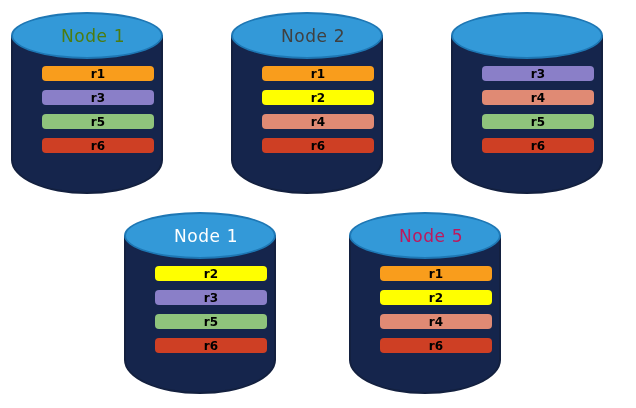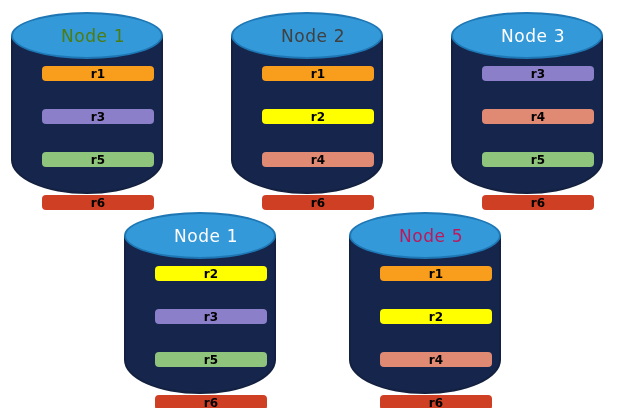--- a/index.html
+++ b/index.html
@@ -75,21 +75,21 @@
   .replica-list {
     position: absolute;
     left: 31px;
     top: 54px;
     width: 112px;
   }
   .replica {
     position: relative;
     width: 112px;
     height: 15px;
-    margin-bottom: 28px;
+    margin-bottom: 9px;
     border-radius: 4px;
     display: flex;
     align-items: center;
     justify-content: center;
     font-size: 12px;
     font-weight: bold;
     color: #000000;
     line-height: 1;
   }
   .replica:last-child { margin-bottom: 0; }
@@ -119,21 +119,20 @@
         <div class="replica" style="background: rgb(249, 157, 28);">r1</div>
         <div class="replica" style="background: rgb(255, 255, 0);">r2</div>
         <div class="replica" style="background: rgb(224, 138, 116);">r4</div>
         <div class="replica" style="background: rgb(206, 63, 36);">r6</div>
       </div>
     </div>
     <div class="node" style="left: 451px; top: 12px;">
       <div class="node-body" style="background: rgb(21, 37, 76);"></div>
       <div class="node-body-rect" style="background: rgb(21, 37, 76);"></div>
       <div class="node-top" style="background: rgb(51, 153, 216);"></div>
-      <div class="node-label" style="color: rgb(255, 255, 255);">Node 3</div>
       <div class="replica-list">
         <div class="replica" style="background: rgb(138, 127, 200);">r3</div>
         <div class="replica" style="background: rgb(224, 138, 116);">r4</div>
         <div class="replica" style="background: rgb(143, 196, 124);">r5</div>
         <div class="replica" style="background: rgb(206, 63, 36);">r6</div>
       </div>
     </div>
     <div class="node" style="left: 124px; top: 212px;">
       <div class="node-body" style="background: rgb(21, 37, 76);"></div>
       <div class="node-body-rect" style="background: rgb(21, 37, 76);"></div>

